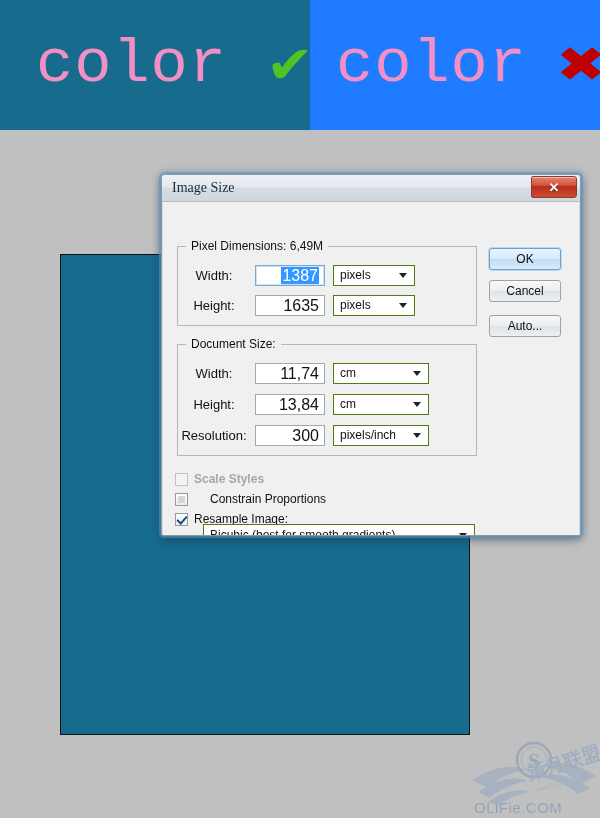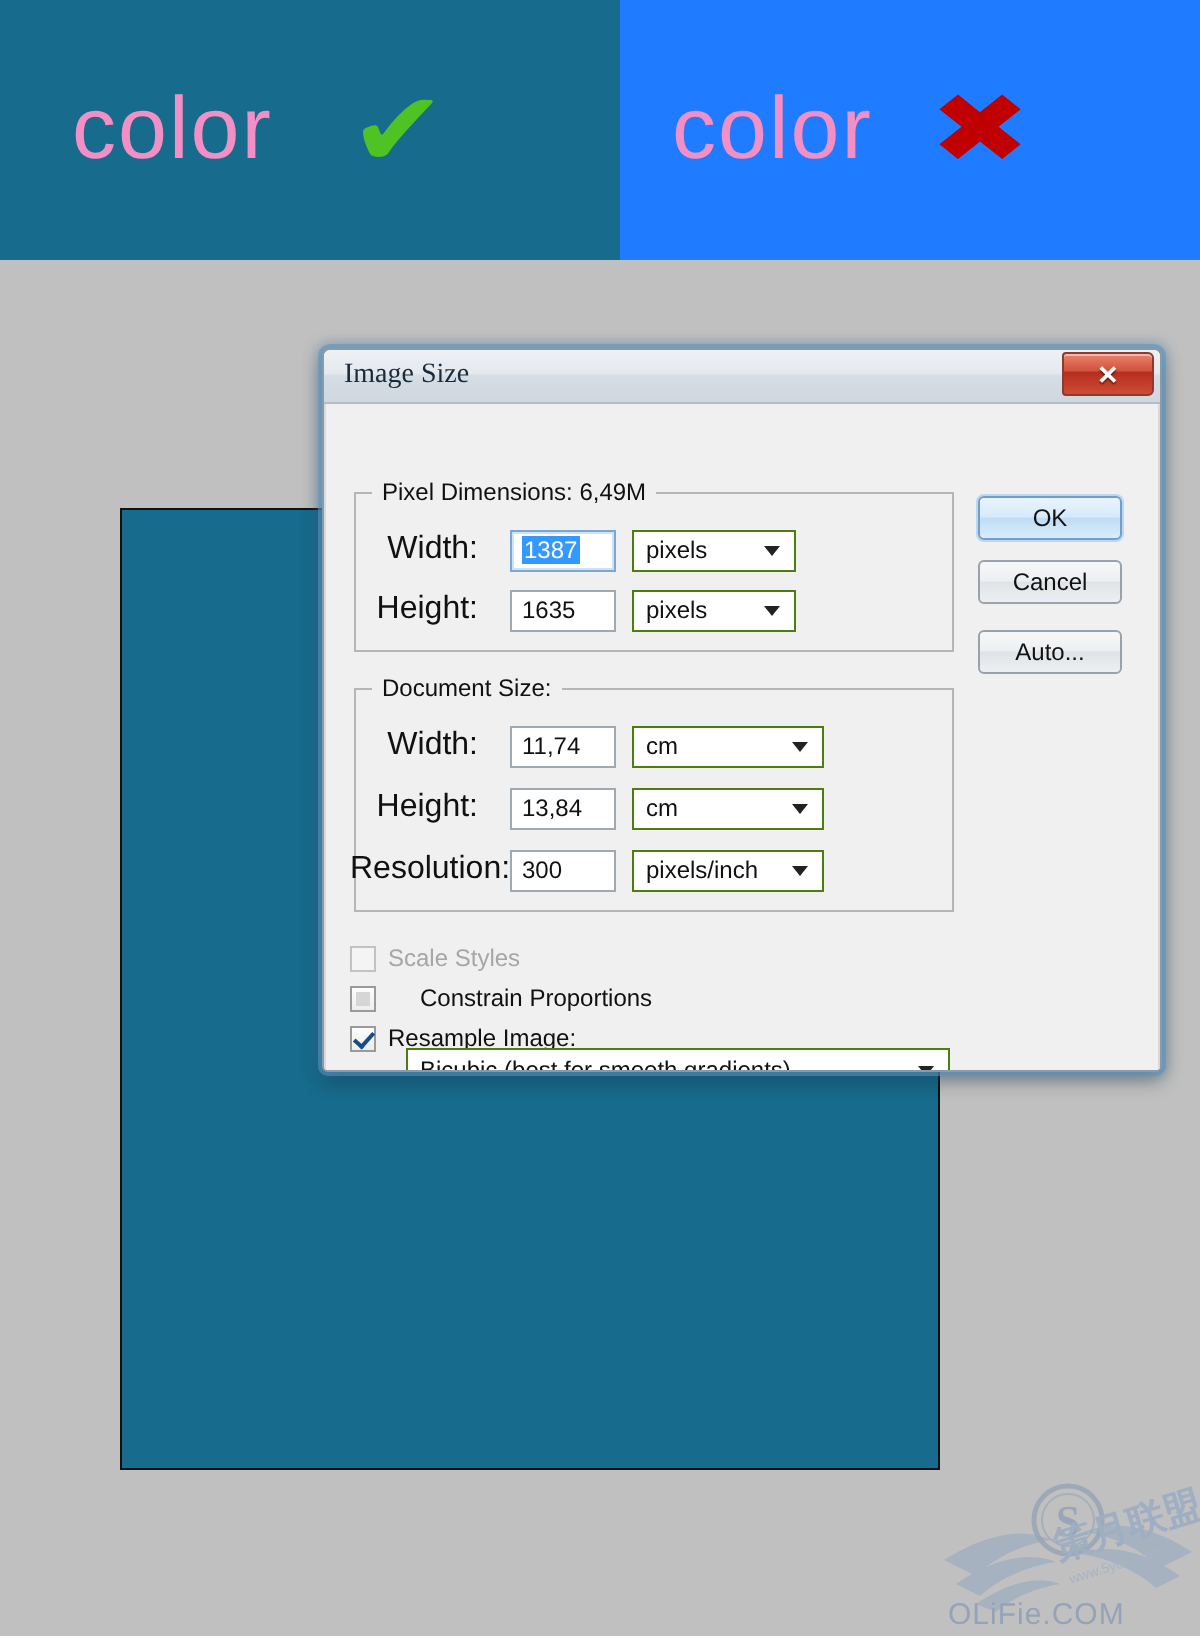--- a/index.html
+++ b/index.html
@@ -28,23 +28,23 @@
   .banner-half {
     position: relative;
     height: 130px;
     display: flex;
     align-items: center;
   }
   #banner-left  { width: 310px; background: #176b8c; }
   #banner-right { width: 290px; background: #1f7bff; }
 
   .banner-word {
-    font-family: Liberation Sans, sans-serif;
+    font-family: Liberation Mono, monospace;
     font-weight: 300;
-    font-size: 44px;
+    font-size: 62px;
     letter-spacing: 1px;
     line-height: 1;
   }
   #word-left  { color: #f28fc4; margin-left: 36px; }
   #word-right { color: #f28fc4; margin-left: 26px; }
 
   .mark {
     font-family: "DejaVu Sans", sans-serif;
     font-weight: bold;
     line-height: 1;
@@ -211,40 +211,41 @@
 
   
   .field-row {
     position: absolute;
     display: flex;
     align-items: center;
     height: 22px;
   }
   .field-label {
     font-family: "Liberation Sans", sans-serif;
-    font-size: 16px;
+    font-size: 13px;
     color: #111;
-    text-align: right;
+    text-align: center;
     width: 80px;
-    padding-right: 16px;
+    padding-right: 2px;
     box-sizing: border-box;
     white-space: nowrap;
   }
   .text-input {
-    width: 53px;
+    width: 70px;
     height: 21px;
     border: 1px solid #a0a8b0;
     background: #fff;
     box-sizing: border-box;
     font-family: "Liberation Sans", sans-serif;
-    font-size: 12px;
+    font-size: 16px;
     color: #111;
     padding: 0 5px;
     line-height: 19px;
     outline: none;
+    text-align: right;
   }
   .text-input.focused {
     border: 1px solid #7aa8d4;
     box-shadow: inset 0 0 0 1px #cfe2f4;
   }
   .sel-value {
     background: #3399ff;
     color: #fff;
     padding: 0 1px;
   }
@@ -320,21 +321,21 @@
     border: solid #1b4b86;
     border-width: 0 2px 2px 0;
     transform: rotate(42deg);
   }
   .check-label {
     font-family: "Liberation Sans", sans-serif;
     font-size: 12px;
     color: #111;
     white-space: nowrap;
   }
-  .check-label.disabled { color: #a6a6a6; }
+  .check-label.disabled { color: #a6a6a6; font-weight: bold; }
 
   
   #resample-combo {
     position: absolute;
     left: 40px;
     top: 322px;
     width: 272px;
     height: 22px;
     margin-left: 0;
   }

